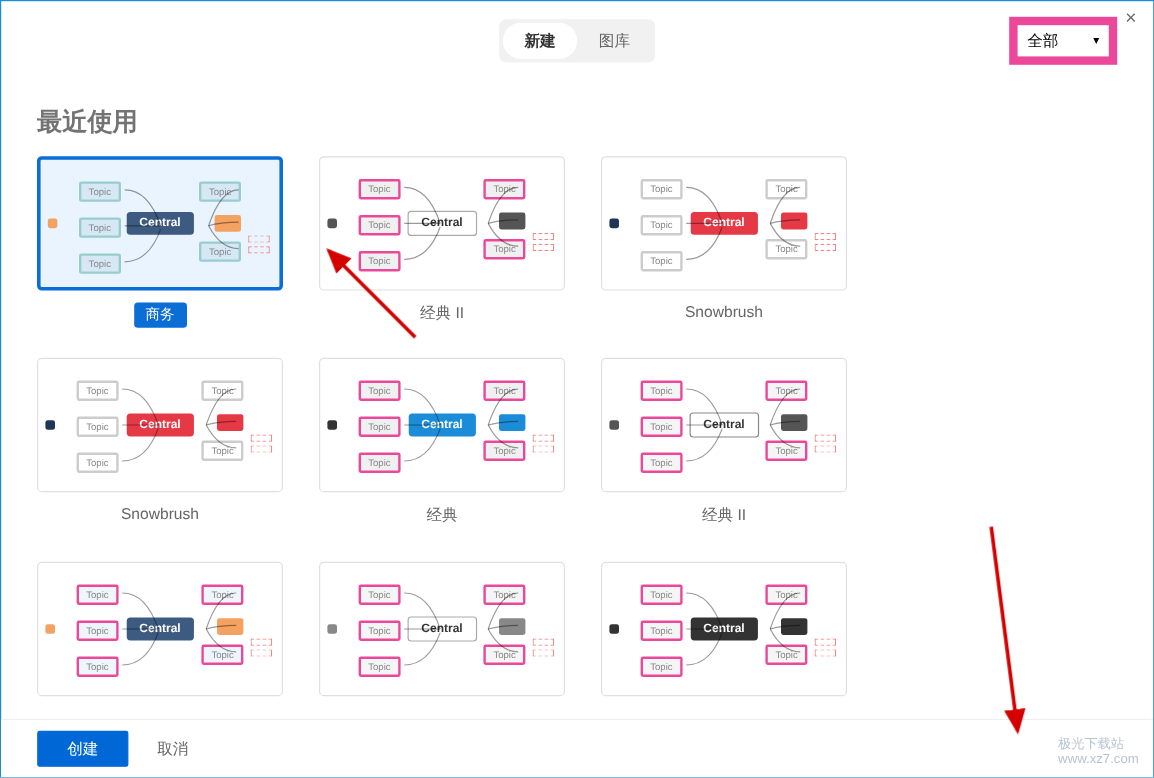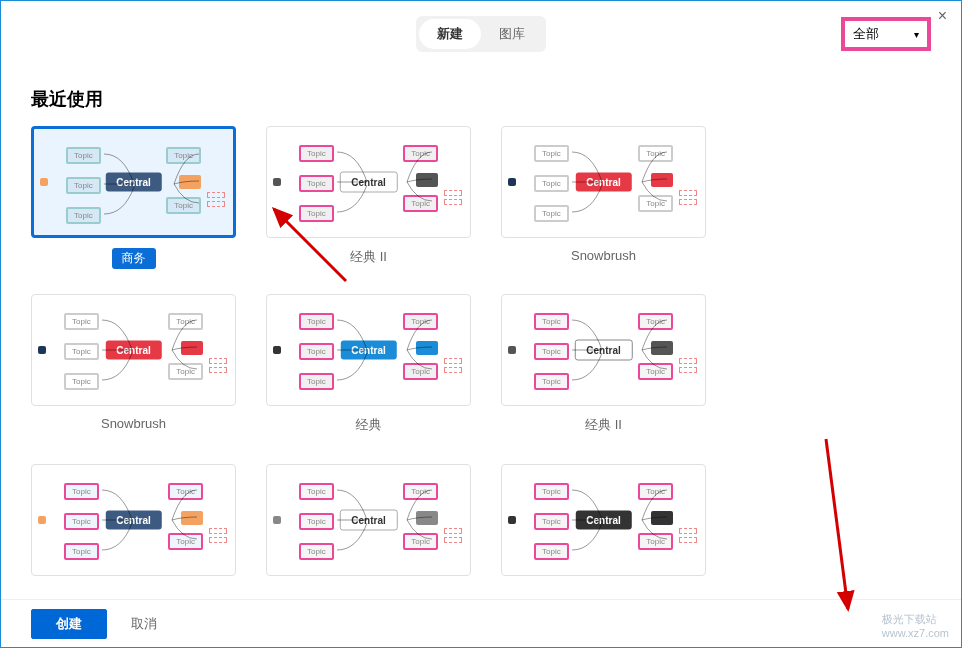--- a/index.html
+++ b/index.html
@@ -51,21 +51,21 @@
 .tab.active {
   background: #fff;
   color: #333;
   font-weight: 600;
 }
 .filter-select {
   position: absolute;
   right: 30px;
   top: 50%;
   transform: translateY(-50%);
-  border: 4px solid #ec4899;
+  border: 7px solid #ec4899;
   background: #fff;
   padding: 4px 8px;
   font-size: 13px;
   display: flex;
   align-items: center;
   gap: 20px;
   cursor: pointer;
   min-width: 90px;
   justify-content: space-between;
 }
@@ -73,23 +73,23 @@
   font-size: 10px;
 }
 .content {
   height: 542px;
   overflow-y: scroll;
   padding: 20px 30px 20px 30px;
 }
 .content::-webkit-scrollbar { width: 14px; }
 .content::-webkit-scrollbar-thumb { background: #ccc; border: 4px solid #fff; border-radius: 8px; }
 .section-title {
-  font-size: 18px;
+  font-size: 21px;
   font-weight: 700;
-  color: #000000;
+  color: #737373;
   margin-bottom: 15px;
   margin-top: 8px;
 }
 .template-grid {
   display: flex;
   flex-wrap: wrap;
   gap: 30px;
   margin-bottom: 25px;
 }
 .template-item {
@@ -144,21 +144,20 @@
   border: 1px solid #ccc;
   background: #fff;
   cursor: pointer;
   border-radius: 2px;
 }
 .btn-primary {
   background: #0068d6;
   color: #fff;
   border: 1px solid #0068d6;
   padding: 5px 24px;
-  font-weight: bold;
 }
 .btn-text {
   border: none;
   background: transparent;
   color: #666;
 }
 
 
 .mm { position: absolute; inset: 0; }
 .mm-central {

